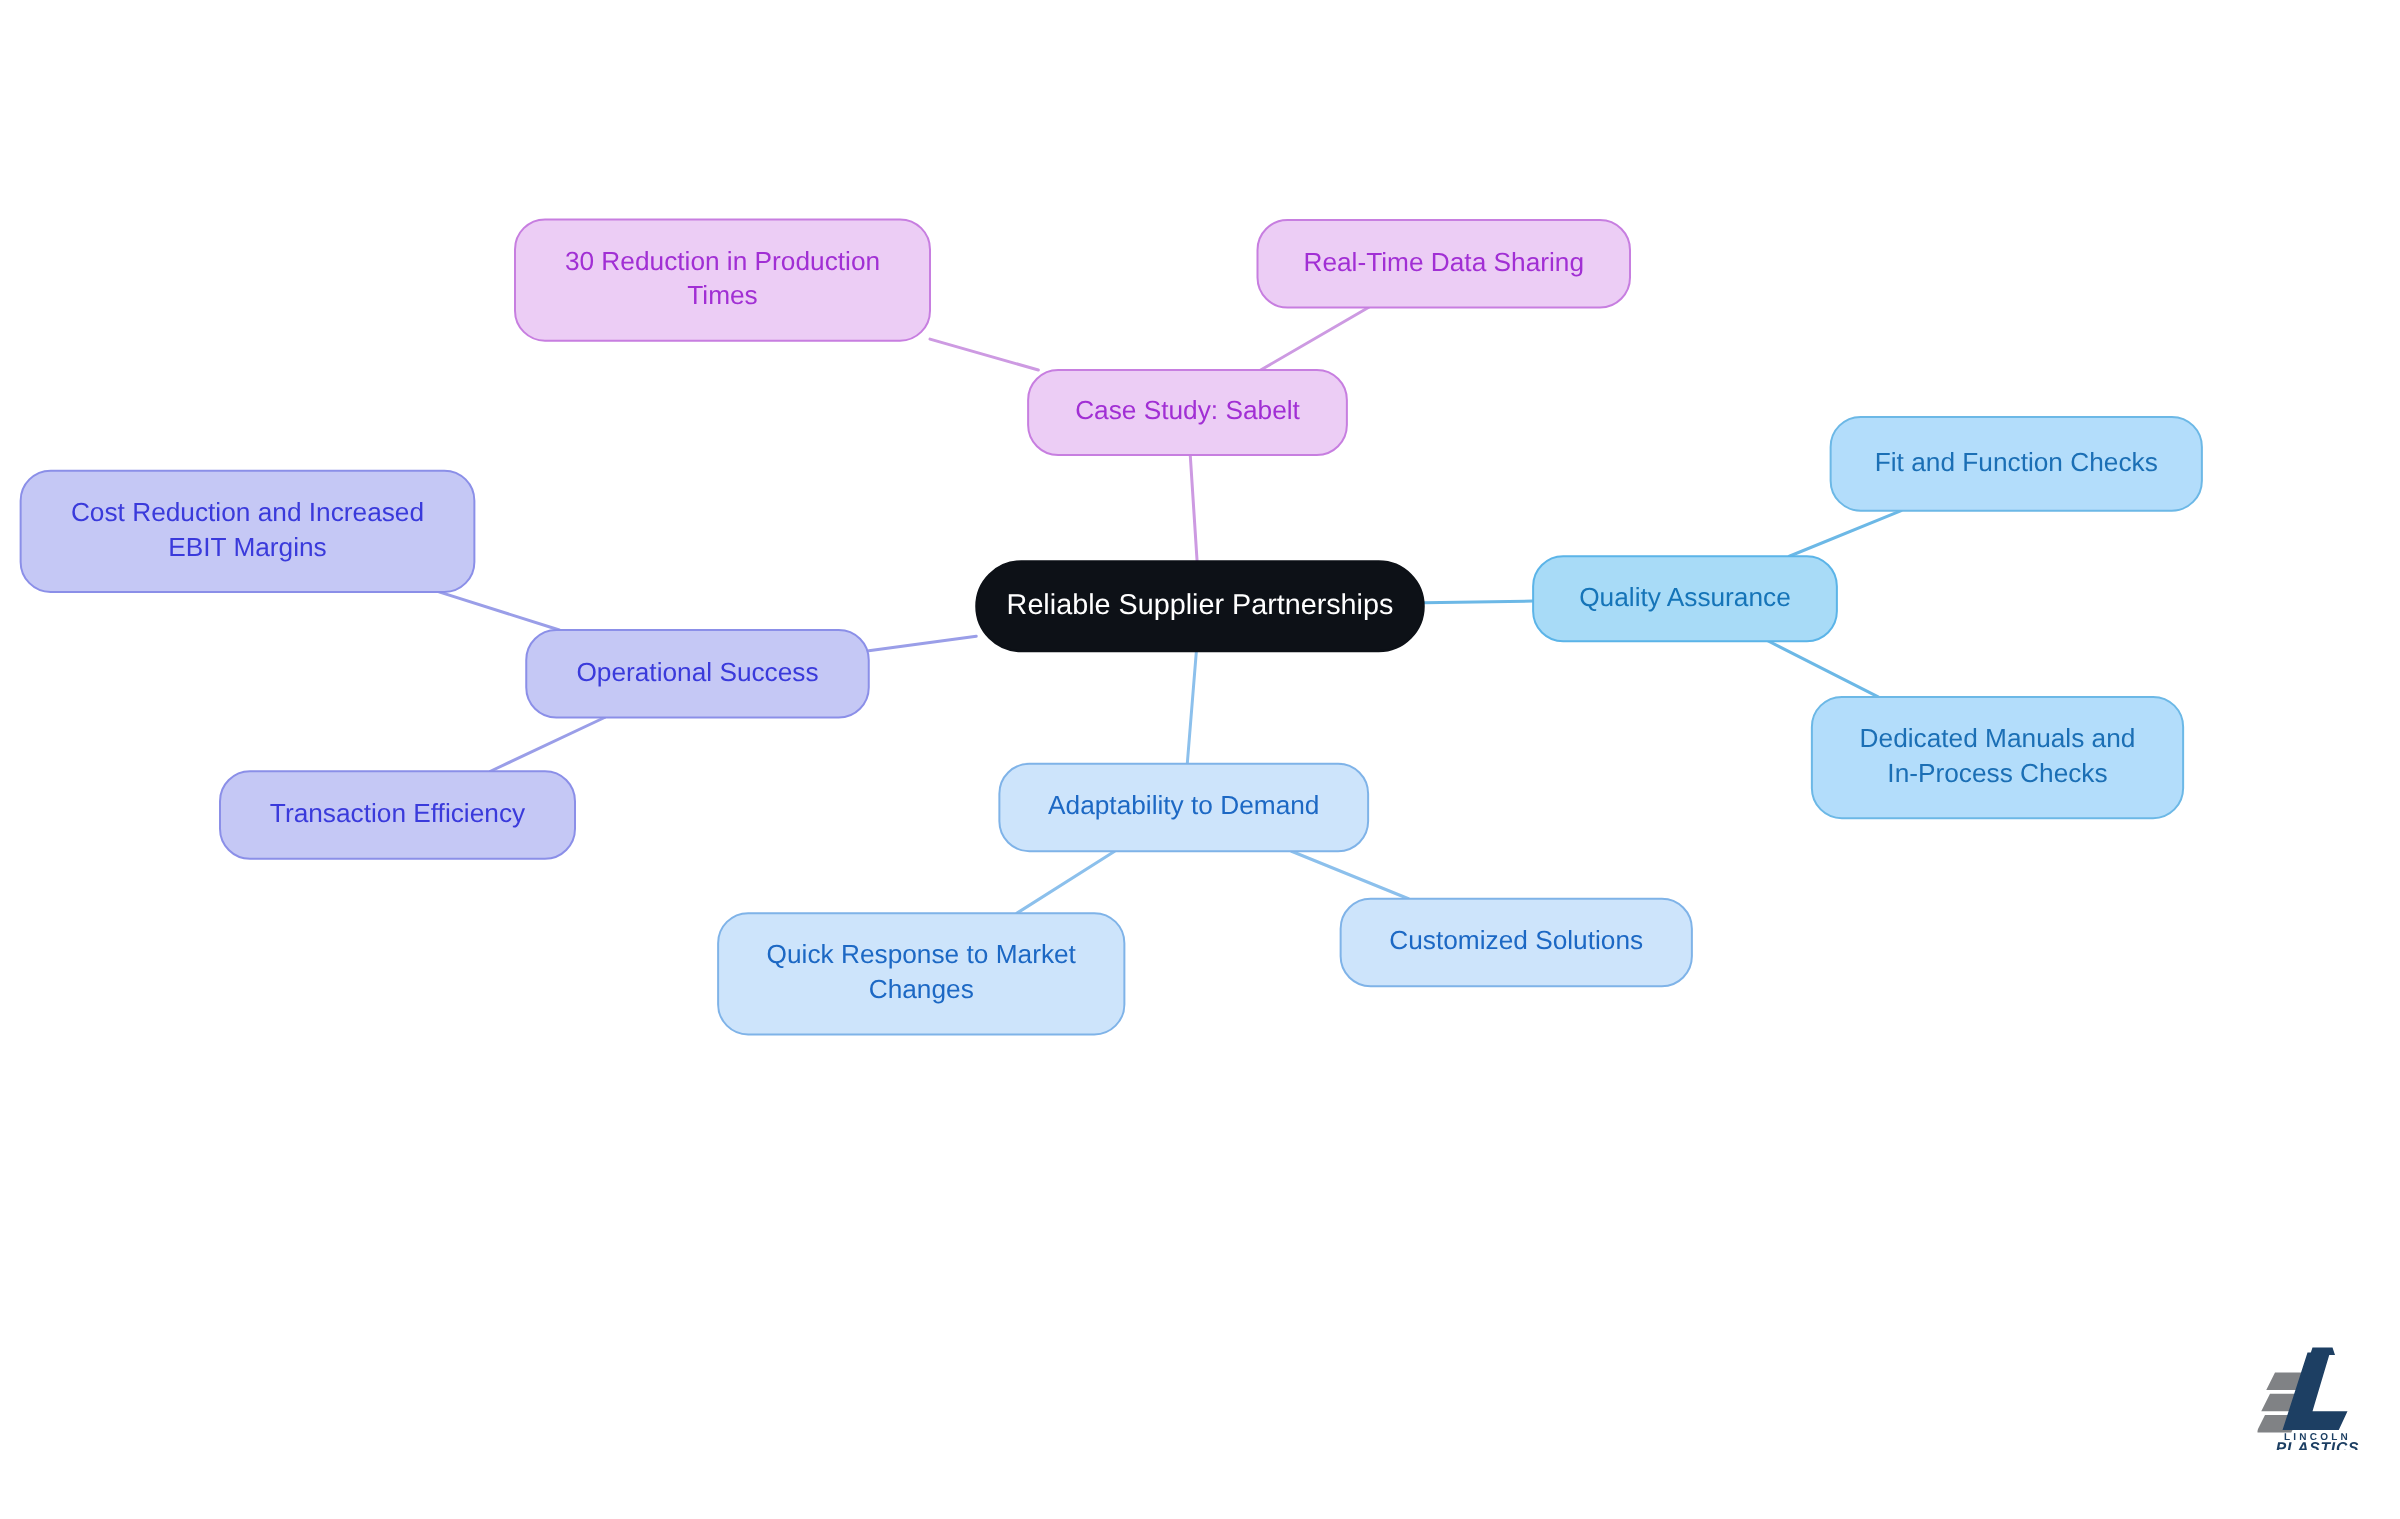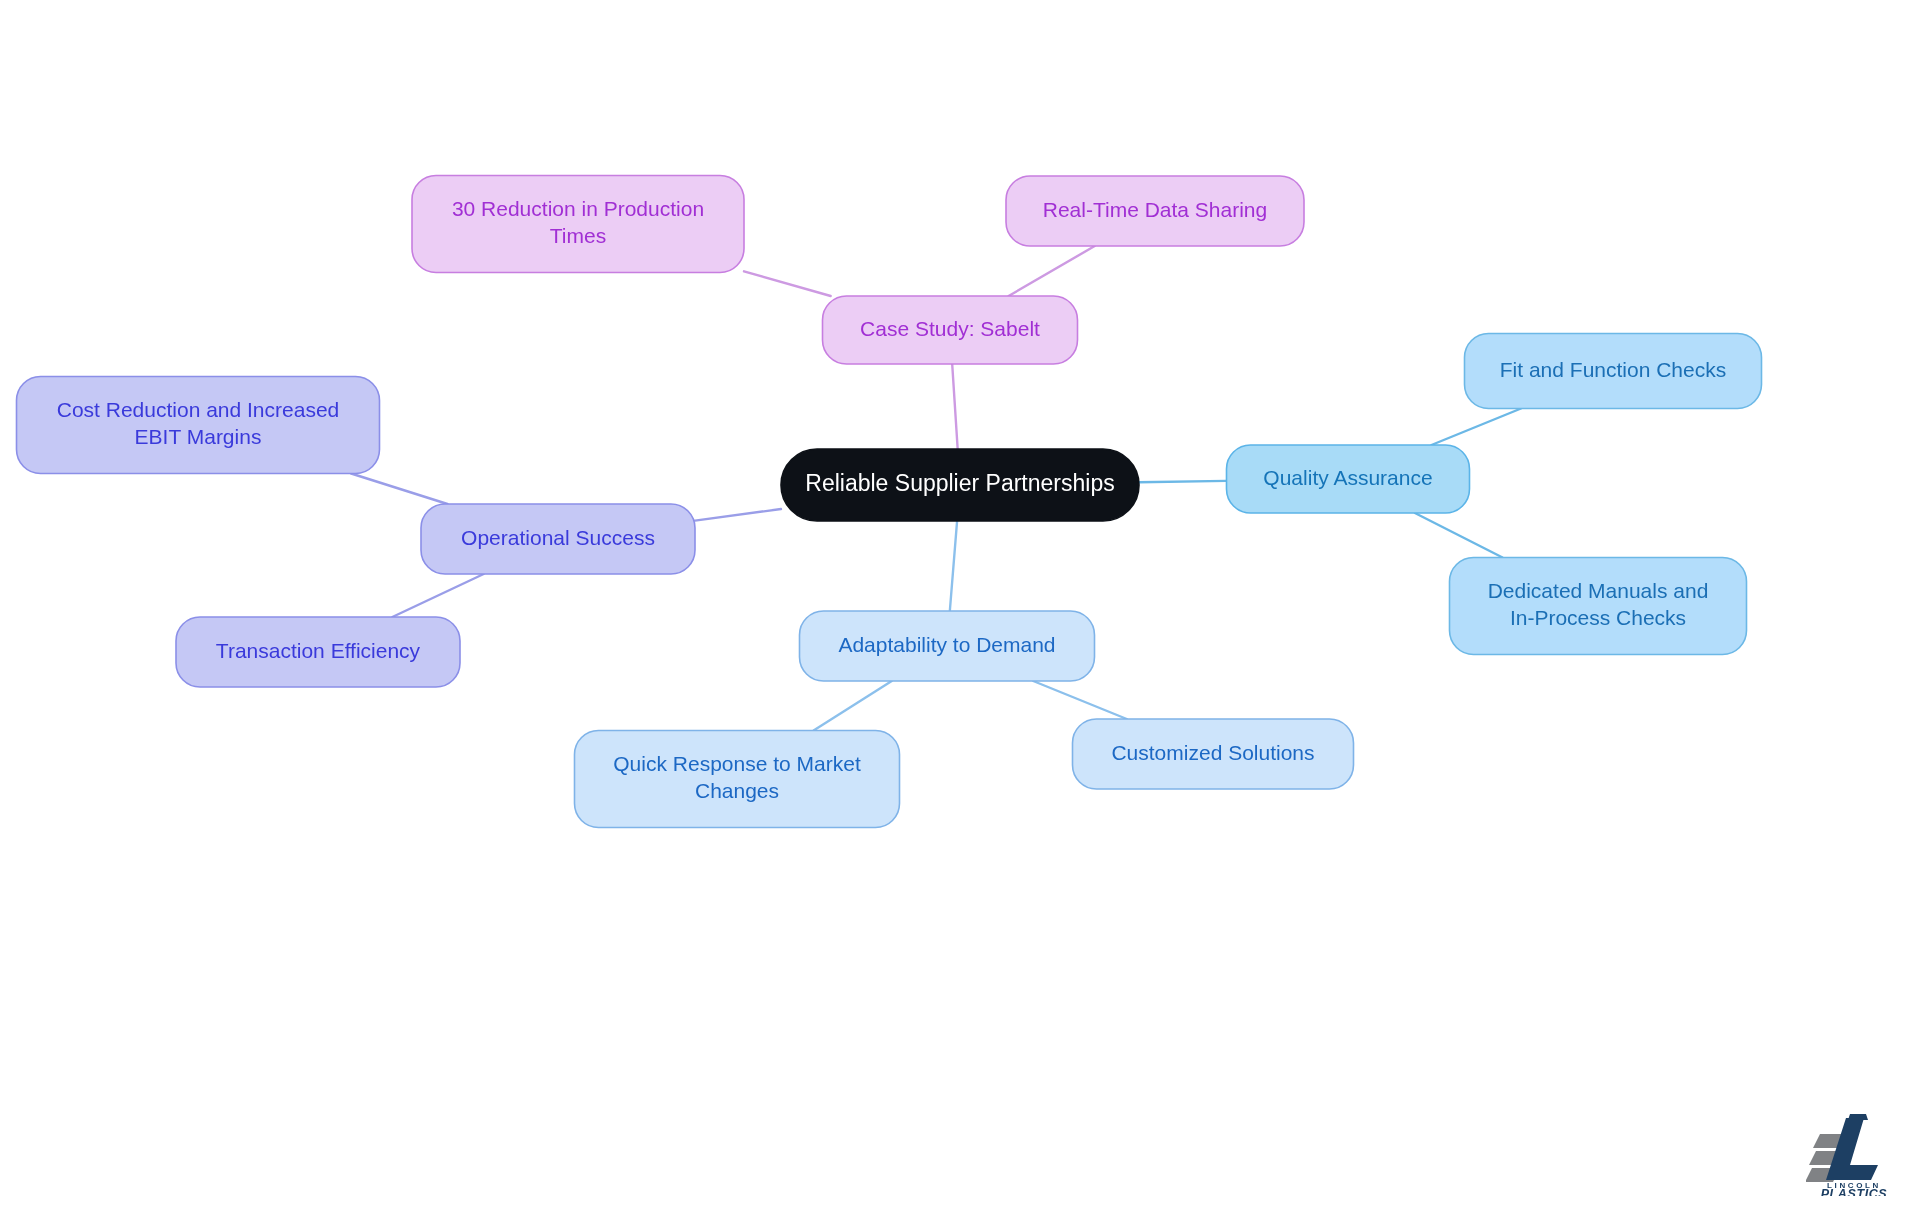--- a/index.html
+++ b/index.html
@@ -32,21 +32,21 @@
     dominant-baseline: middle;
   }
   .edge-line {
     fill: none;
     stroke-linecap: round;
   }
   
   #brand-logo {
     position: absolute;
     left: 1806px;
-    top: 1104px;
+    top: 1068px;
     width: 96px;
     height: 92px;
   }
   #brand-logo svg { display: block; }
 </style>
 </head>
 <body>
 
 <div id="mindmap-root">
   <svg class="mindmap-canvas" viewBox="0 0 1920 1215" xmlns="http://www.w3.org/2000/svg">

